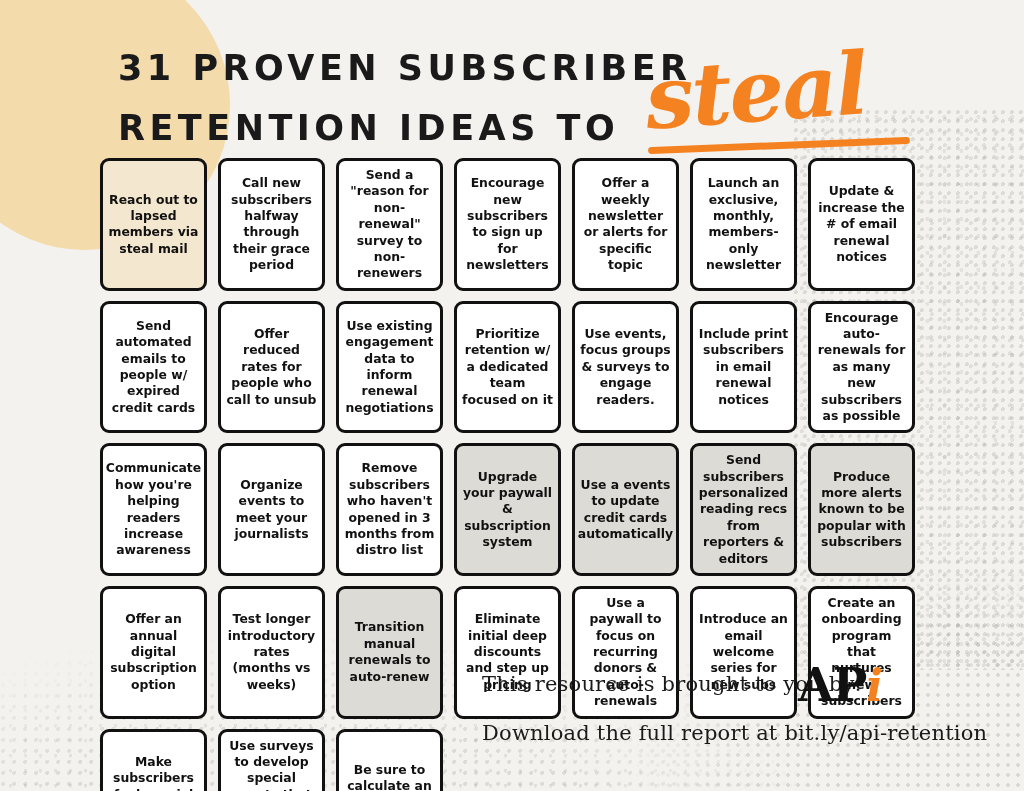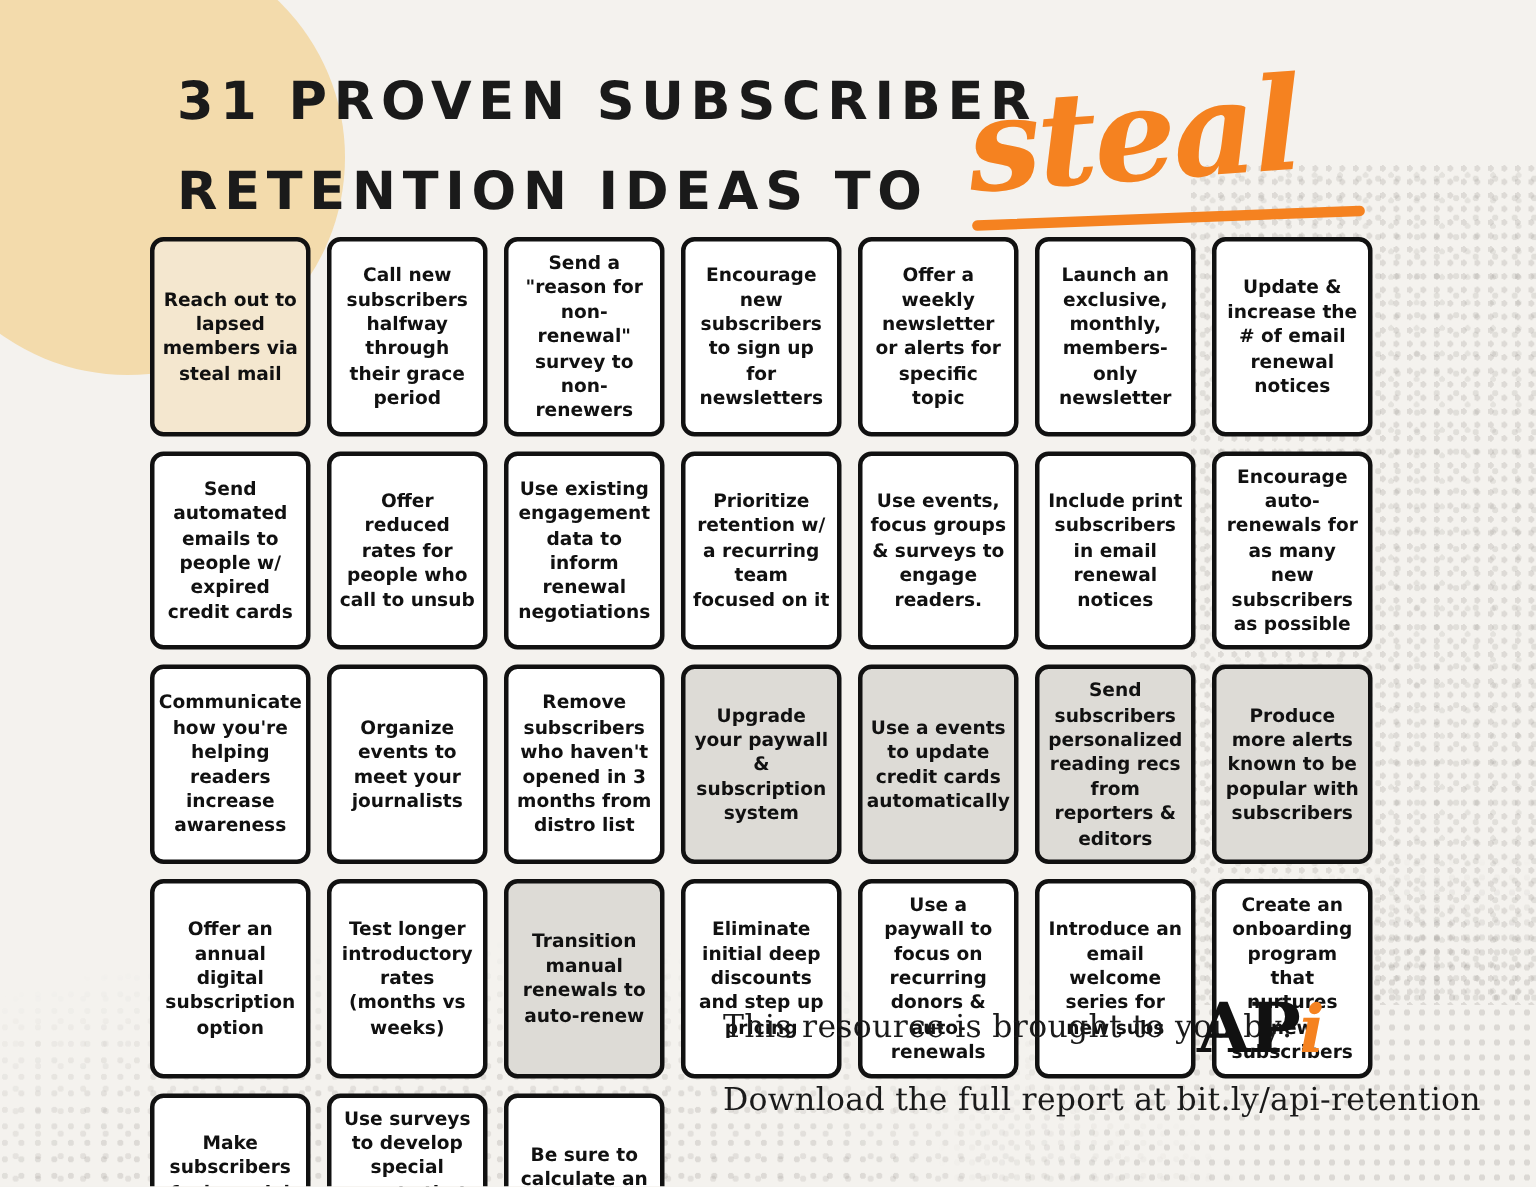--- a/index.html
+++ b/index.html
@@ -203,21 +203,21 @@
       <div class="card tan">Reach out to lapsed members via steal mail</div>
       <div class="card">Call new subscribers halfway through their grace period</div>
       <div class="card">Send a "reason for non-renewal" survey to non-renewers</div>
       <div class="card">Encourage new subscribers to sign up for newsletters</div>
       <div class="card">Offer a weekly newsletter or alerts for specific topic</div>
       <div class="card">Launch an exclusive, monthly, members-only newsletter</div>
       <div class="card">Update &amp; increase the # of email renewal notices</div>
       <div class="card">Send automated emails to people w/ expired credit cards</div>
       <div class="card">Offer reduced rates for people who call to unsub</div>
       <div class="card">Use existing engagement data to inform renewal negotiations</div>
-      <div class="card">Prioritize retention w/ a recurring team focused on it</div>
+      <div class="card">Prioritize retention w/ a dedicated team focused on it</div>
       <div class="card">Use events, focus groups &amp; surveys to engage readers.</div>
       <div class="card">Include print subscribers in email renewal notices</div>
       <div class="card">Encourage auto-renewals for as many new subscribers as possible</div>
       <div class="card">Communicate how you're helping readers increase awareness</div>
       <div class="card">Organize events to meet your journalists</div>
       <div class="card">Remove subscribers who haven't opened in 3 months from distro list</div>
       <div class="card gray">Upgrade your paywall &amp; subscription system</div>
       <div class="card gray">Use a events to update credit cards automatically</div>
       <div class="card gray">Send subscribers personalized reading recs from reporters &amp; editors</div>
       <div class="card gray">Produce more alerts known to be popular with subscribers</div>

